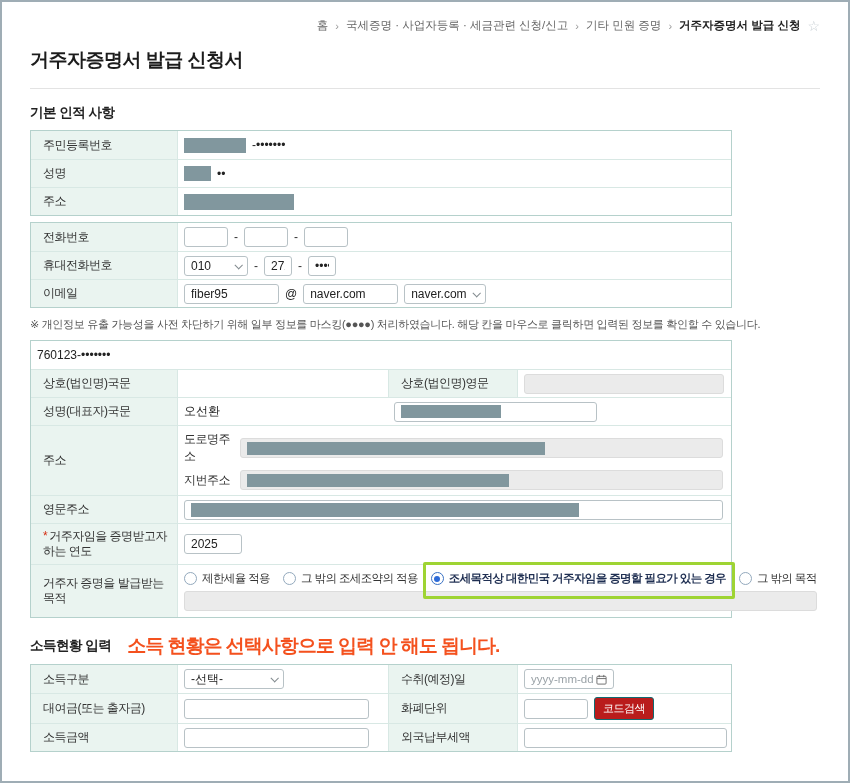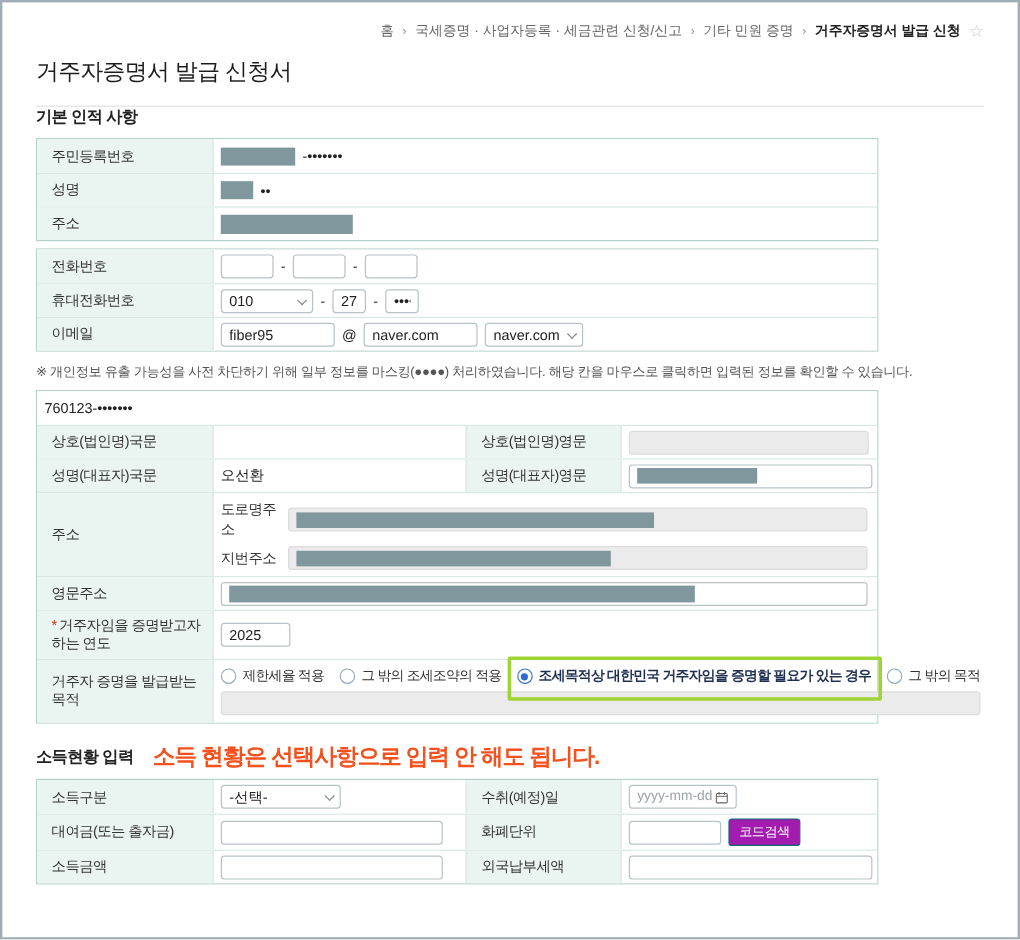--- a/index.html
+++ b/index.html
@@ -6,24 +6,24 @@
   body { font-family:"Liberation Sans","DejaVu Sans",sans-serif; background:#fff; }
   .page { width:850px; height:783px; border:2px solid #9fadb5; background:#fff; position:relative; overflow:hidden; }
   .content { padding:0 28px; }
 
   
   .crumbs { padding-top:16px; display:flex; justify-content:flex-end; align-items:center; gap:7px; font-size:11.5px; color:#666; }
   .crumbs .sep { color:#999; font-size:11px; }
   .crumbs .cur { font-weight:bold; color:#222; }
   .star { color:#c6ced3; font-size:14px; line-height:1; }
 
-  .title { margin-top:14px; font-size:19px; font-weight:normal; color:#1c1c1c; letter-spacing:-0.5px; }
+  .title { margin-top:14px; font-size:19px; font-weight:bold; color:#1c1c1c; letter-spacing:-0.5px; }
   .title-rule { margin-top:15px; border-bottom:1px solid #e3e3e3; }
 
-  .sec-row { display:flex; align-items:center; }
+  .sec-row { margin-top:15px; display:flex; align-items:center; }
   .sec { font-size:13.5px; font-weight:bold; color:#222; letter-spacing:-0.5px; }
   .annot { color:#f4511e; font-size:19px; font-weight:bold; margin-left:16px; letter-spacing:-1px; }
 
   
   .tbl { width:702px; border:1px solid #b5d1cc; margin-top:8px; }
   .tbl + .tbl { margin-top:6px; }
   .row { display:flex; border-top:1px solid #d8e8e4; min-height:28px; align-items:stretch; background:#fff; }
   .row:first-child { border-top:none; }
   .lbl { width:147px; flex-shrink:0; background:#eaf4f0; font-size:12px; color:#333; padding:5px 8px 5px 12px; display:flex; align-items:center; border-right:1px solid #d8e8e4; letter-spacing:-0.5px; line-height:1.25; }
   .lbl2 { width:130px; flex-shrink:0; background:#eaf4f0; font-size:12px; color:#333; padding:5px 8px 5px 12px; display:flex; align-items:center; border-left:1px solid #d8e8e4; border-right:1px solid #d8e8e4; letter-spacing:-0.5px; }
@@ -33,21 +33,21 @@
   .val.col { flex-direction:column; align-items:stretch; justify-content:center; gap:5px; padding:5px 8px 5px 6px; }
   .subrow { display:flex; align-items:center; gap:0; }
   .sublbl { font-size:12px; color:#333; width:56px; flex-shrink:0; letter-spacing:-0.5px; }
   .req { color:#d42e12; margin-right:2px; }
 
   
   .inp { height:20px; border:1px solid #b8c2c6; border-radius:3px; background:#fff; font-size:12px; color:#222; padding:0 6px; font-family:inherit; display:inline-flex; align-items:center; }
   input.inp { display:inline-block; }
   .inp.disabled { background:#ebebeb; border-color:#dcdcdc; }
   .grow { flex:1; }
-  .w44{width:44px;} .w48{width:28px;} .w55{width:77px;} .w58{width:58px;} .w82{width:82px;}
+  .w44{width:44px;} .w48{width:28px;} .w55{width:64px;} .w58{width:58px;} .w82{width:82px;}
   .w90{width:90px;align-items:center;} .w95{width:95px;} .w100{width:100px;} .w185{width:185px;} .w200{width:200px;} .w205{width:205px;}
   .sel { height:20px; border:1px solid #b8c2c6; border-radius:3px; background:#fff; font-size:12px; color:#222; padding:0 6px; display:inline-flex; align-items:center; gap:4px; }
   .sel span:first-child { flex:1; }
   .chev { width:6px; height:6px; border-right:1.5px solid #848c90; border-bottom:1.5px solid #848c90; transform:rotate(45deg) translateY(-1px); flex-shrink:0; }
   .dash { color:#333; }
   .mask { background:#81979e; height:15px; display:inline-block; flex-shrink:0; }
   .mask.inmask { height:13px; }
   .date .ph { color:#9aa2a7; font-size:11.5px; flex:1; }
   .cal { flex-shrink:0; }
 
@@ -55,21 +55,21 @@
 
   
   .opts { display:flex; align-items:center; gap:13px; flex-wrap:nowrap; }
   .opt { display:inline-flex; align-items:center; gap:5px; font-size:11.5px; color:#333; letter-spacing:-0.6px; position:relative; white-space:nowrap; }
   .radio { width:13px; height:13px; border-radius:50%; border:1px solid #93a9bd; background:#fff; flex-shrink:0; position:relative; }
   .radio.on { border-color:#3a72c4; }
   .radio.on::after { content:''; position:absolute; left:2.5px; top:2.5px; width:6px; height:6px; border-radius:50%; background:#2e6bd8; }
   .opt.sel-on { font-weight:bold; color:#1f2f52; }
   .hl { position:absolute; left:-8px; top:-9px; right:-9px; height:37px; border:3px solid #9ed433; border-radius:2px; pointer-events:none; z-index:2; }
 
-  .btn-teal { background:#a21caf; color:#fff; border:1px solid #0f6b72; border-radius:3px; font-size:11px; padding:3px 8px; font-family:Liberation Sans, sans-serif; cursor:pointer; letter-spacing:-0.5px; }
+  .btn-teal { background:#b91c1c; color:#fff; border:1px solid #0f6b72; border-radius:3px; font-size:11px; padding:3px 8px; font-family:Liberation Sans, sans-serif; cursor:pointer; letter-spacing:-0.5px; }
 </style>
 </head>
 <body>
 
 <div class="page">
   <div class="content">
 
     <div class="crumbs">
       <span>홈</span>
       <span class="sep">›</span>
@@ -160,21 +160,20 @@
         <div class="lbl">상호(법인명)국문</div>
         <div class="val w210"></div>
         <div class="lbl2">상호(법인명)영문</div>
         <div class="val2">
           <div class="inp disabled w200"></div>
         </div>
       </div>
       <div class="row">
         <div class="lbl">성명(대표자)국문</div>
         <div class="val w210">오선환</div>
-        <div class="lbl2">성명(대표자)영문</div>
         <div class="val2">
           <div class="inp w205">
             <span class="mask inmask" style="width:100px"></span>
           </div>
         </div>
       </div>
       <div class="row" style="min-height:54px;">
         <div class="lbl">주소</div>
         <div class="val col">
           <div class="subrow">

